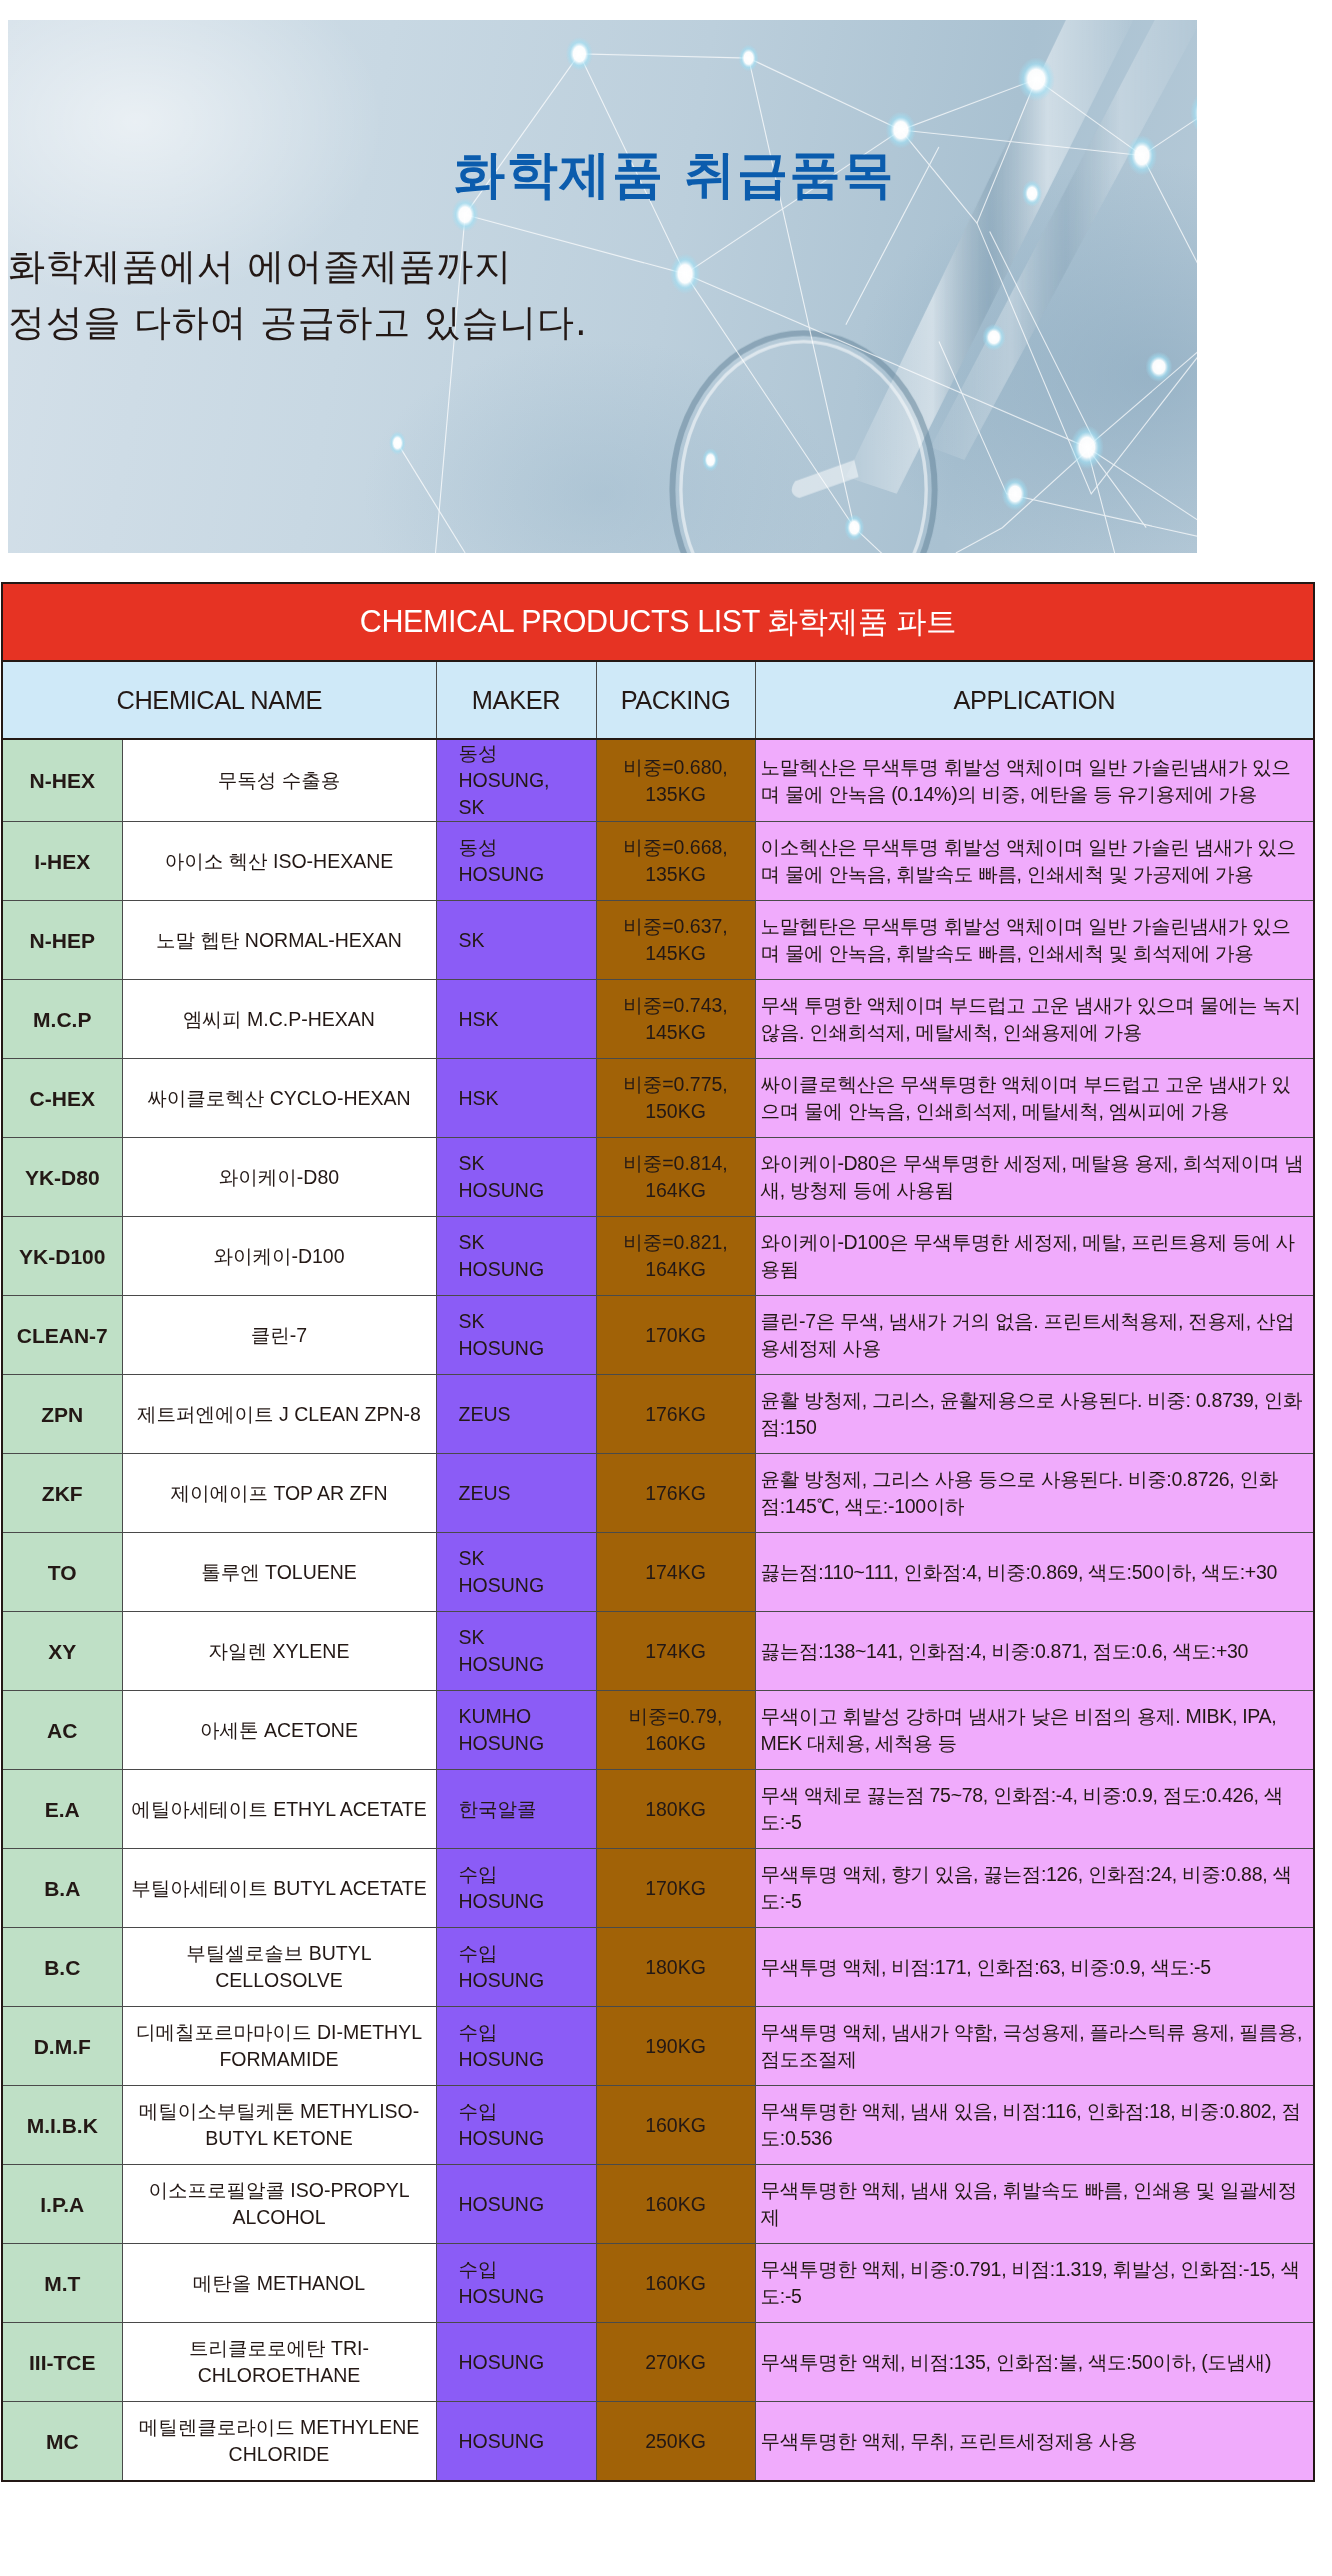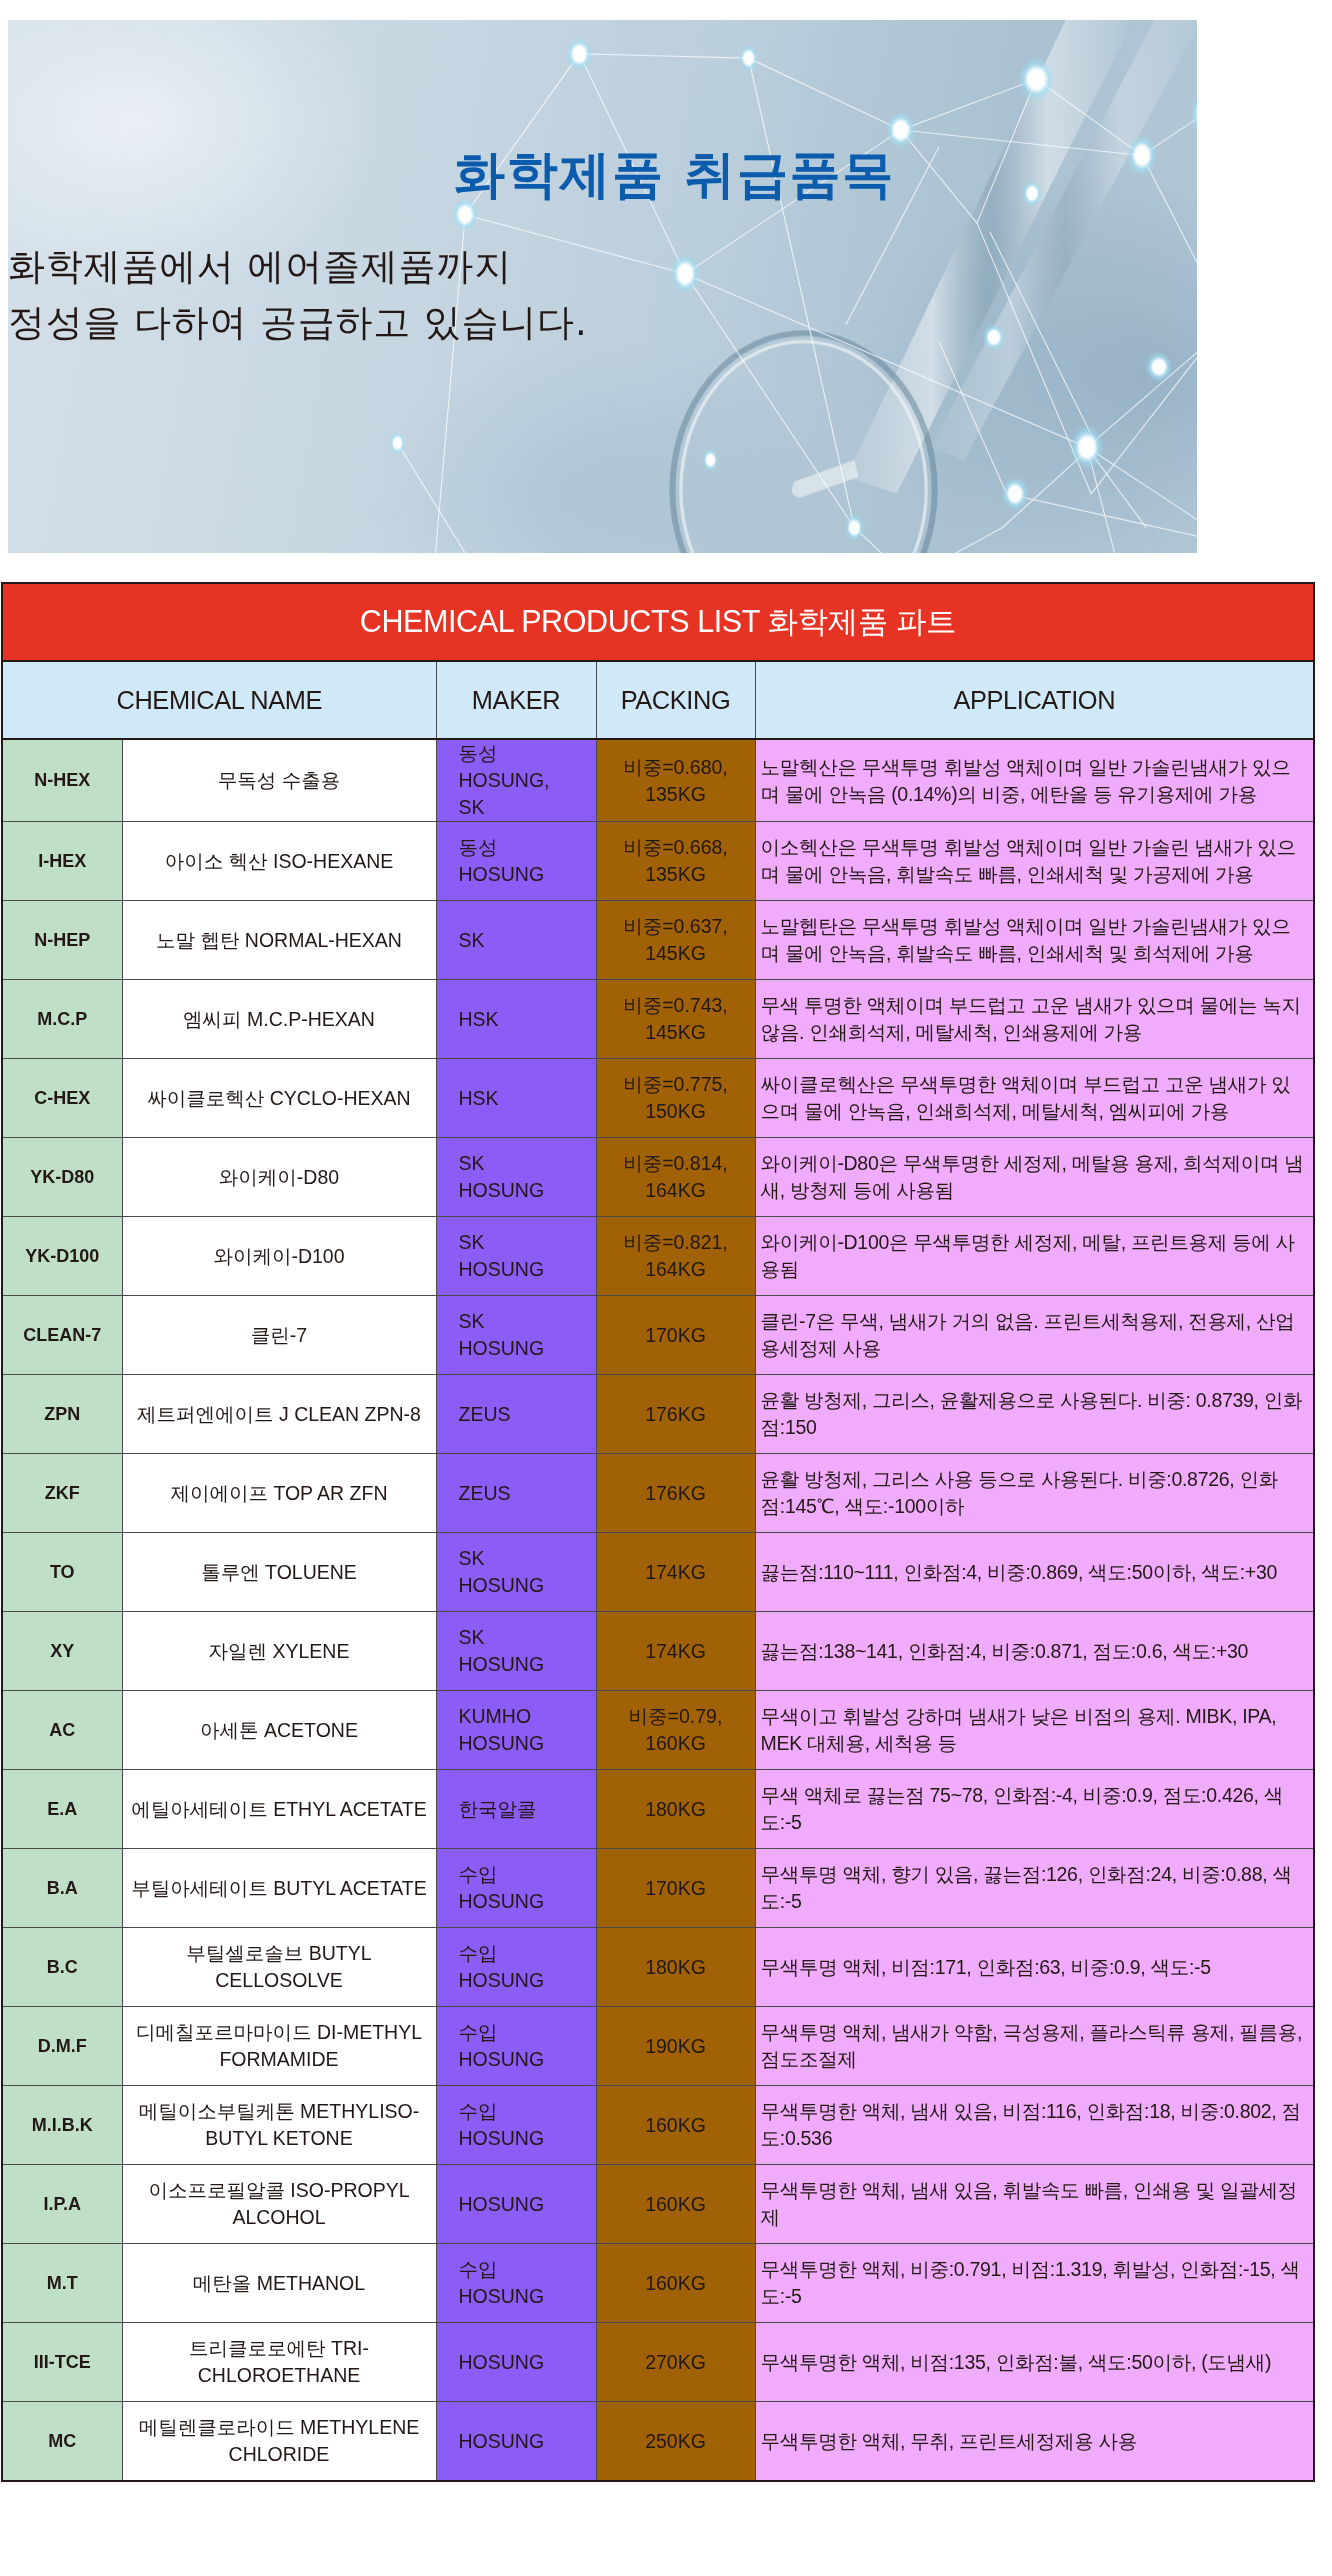--- a/index.html
+++ b/index.html
@@ -28,21 +28,21 @@
          border: 2.5px solid #231815; margin-top: 20px; }
   .tbl td, .tbl th { border: 1.7px solid #4a4a4a; padding: 0; vertical-align: middle; }
   .tbl .title-row th { background: #e63323; color: #ffffff; height: 76px;
                        font-family: "Liberation Sans", sans-serif; font-weight: normal;
                        font-size: 30.5px; letter-spacing: -0.4px; border-bottom: 2.5px solid #231815; }
   .tbl .head-row th { background: #cfe9f8; color: #231815; height: 76px;
                       font-family: "Liberation Sans", sans-serif; font-weight: normal;
                       font-size: 25.4px; letter-spacing: -0.4px; border-bottom: 2.5px solid #231815; }
   .tbl tbody td { height: 78px; font-family: "Liberation Sans", sans-serif; font-size: 19.5px;
                   line-height: 27px; color: #231815; }
-  .tbl td.code { background: #bfe0c6; text-align: center; font-weight: bold; font-size: 18px; }
+  .tbl td.code { background: #bfe0c6; text-align: center; font-weight: bold; font-size: 21px; }
   .tbl td.name { background: #ffffff; text-align: center; padding: 0 6.8px; }
   .tbl td.maker { background: #8b5cf6; text-align: left; padding: 0 22px; }
   .tbl td.pack { background: #a16207; text-align: center; padding: 0 5.1px; }
   .tbl td.app { background: #f0abfc; text-align: left; padding: 0 5.1px; font-size: 19.5px; letter-spacing: -0.3px; }
 </style>
 </head>
 <body>
 
 <div class="hero">
   <svg width="1333" height="533" viewBox="0 0 1575 630">

